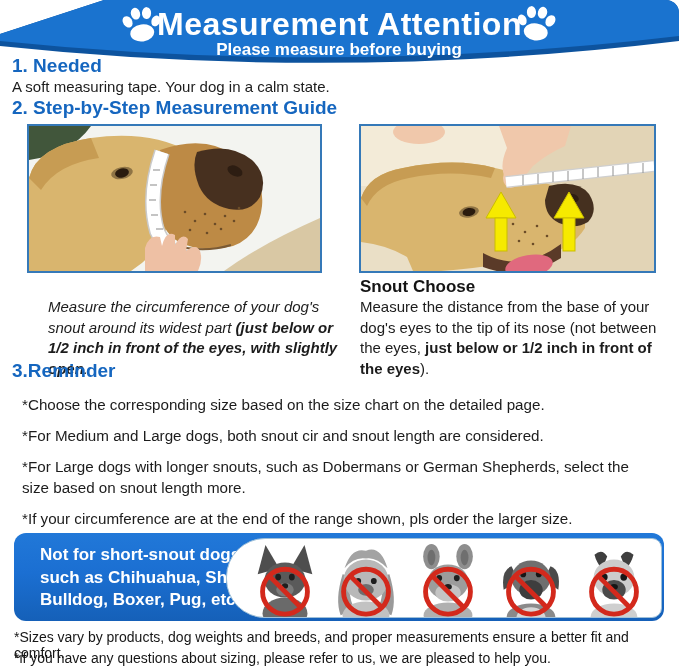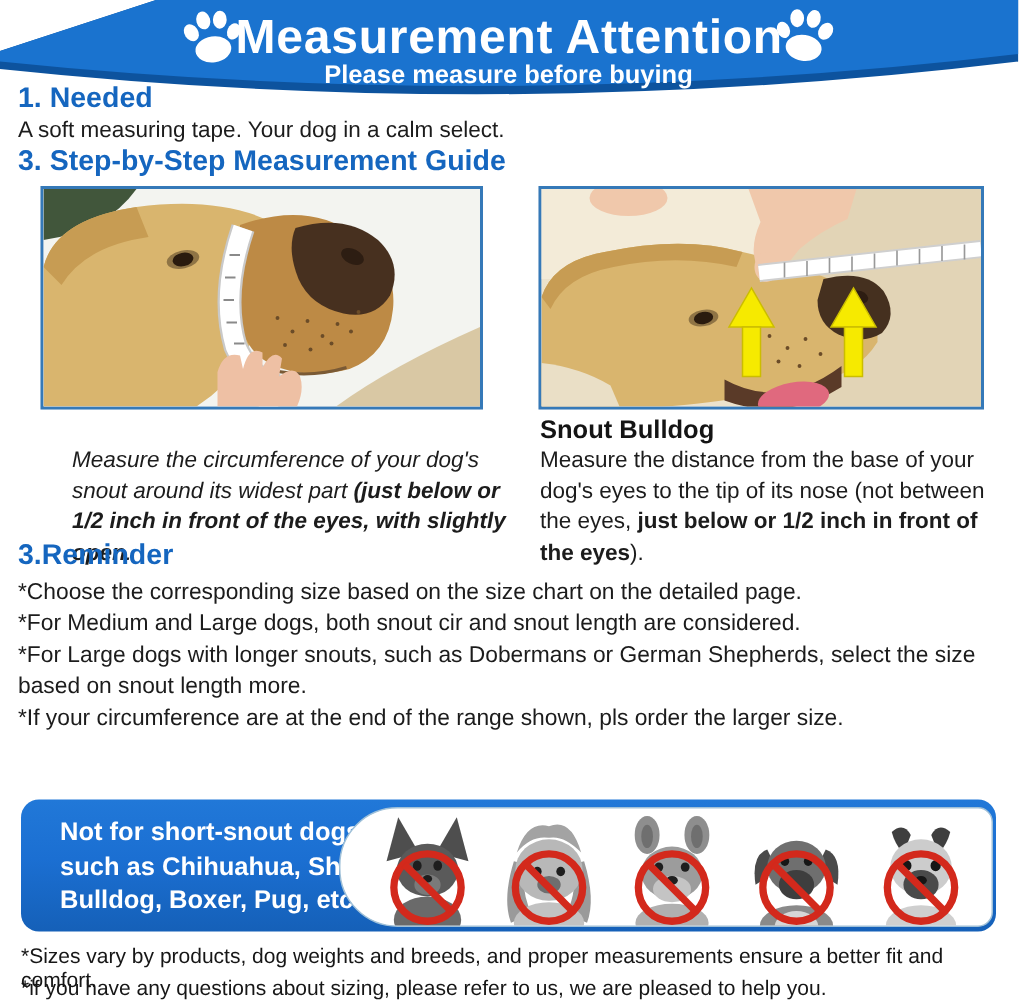--- a/index.html
+++ b/index.html
@@ -1,18 +1,18 @@
 <!DOCTYPE html>
 <html><head>
 <meta charset="utf-8">
 <style>
   html,body{margin:0;padding:0;background:#ffffff;}
   .canvas{
     position:relative;width:679px;height:667px;overflow:hidden;background:#ffffff;
-    font-family:"Liberation Sans",sans-serif;color:#1c1c1c;
+    font-family:"Liberation Sans",sans-serif;color:#1c1c1c;border-radius:13px;
   }
   
   .header-svg{position:absolute;left:0;top:0;}
   .hdr-title{
     position:absolute;left:0;top:6px;width:679px;text-align:center;
     color:#ffffff;font-size:32px;font-weight:800;letter-spacing:.5px;
   }
   .hdr-sub{
     position:absolute;left:0;top:40px;width:678px;text-align:center;
     color:#ffffff;font-size:17px;font-weight:700;
@@ -30,21 +30,21 @@
   .fig-right{left:359px;top:124px;width:293px;}
   .cap{position:absolute;top:277px;font-size:17px;font-weight:800;color:#141414;}
   .cap-left{left:40px;}
   .cap-right{left:360px;}
   .desc{position:absolute;top:297px;font-size:15px;line-height:20.5px;color:#1c1c1c;}
   .desc-left{left:48px;width:297px;font-style:italic;}
   .desc-right{left:360px;width:306px;}
   .desc b{font-weight:800;}
   
   .reminder{position:absolute;left:12px;top:384px;width:658px;font-size:15.2px;line-height:21px;}
-  .reminder p{margin:0;}
+  .reminder p{margin:10px;}
   
   .notice{
     position:absolute;left:14px;top:533px;width:650px;height:88px;border-radius:12px;
     background:linear-gradient(180deg,#2178d8 0%,#1b6fd2 45%,#1560b8 100%);
   }
   .notice-text{position:absolute;left:26px;top:11px;color:#ffffff;font-size:17px;font-weight:800;line-height:22.5px;}
   .notice-panel{
     position:absolute;left:212px;top:5px;width:434px;height:78px;background:#ffffff;
     border:1px solid #9fc0d8;border-radius:39px 10px 10px 39px;overflow:hidden;
   }
@@ -80,23 +80,23 @@
       <ellipse cx="28" cy="9" rx="4.6" ry="6" transform="rotate(10 28 9)"></ellipse>
       <ellipse cx="36" cy="18" rx="4.2" ry="5.6" transform="rotate(30 36 18)"></ellipse>
       <ellipse cx="21" cy="28" rx="12" ry="8.6"></ellipse>
     </g>
   </svg>
 
   <div class="hdr-title">Measurement Attention</div>
   <div class="hdr-sub">Please measure before buying</div>
 
   <div class="h-blue h1">1. Needed</div>
-  <div class="body1">A soft measuring tape. Your dog in a calm select.</div>
-
-  <div class="h-blue h2">3. Step-by-Step Measurement Guide</div>
+  <div class="body1">A soft measuring tape. Your dog in a calm state.</div>
+
+  <div class="h-blue h2">2. Step-by-Step Measurement Guide</div>
 
   <div class="fig fig-left">
     <svg width="291" height="145" viewBox="0 0 291 145">
       <rect width="291" height="145" fill="#f3f4f0"></rect>
       <path d="M195,145 L291,145 L291,92 Q232,118 195,145 Z" fill="#d9c8a4"></path>
       <path d="M0,0 L62,0 Q42,28 0,34 Z" fill="#41563b"></path>
 
       <path d="M0,145 L0,52 Q8,20 62,12 Q122,4 160,26 Q176,35 179,46 L179,58 Q152,62 141,78 L136,112 Q122,132 102,145 Z" fill="#d9b56e"></path>
       <path d="M0,52 Q8,20 62,12 L70,32 Q28,38 12,64 Z" fill="#c79c53"></path>
 
@@ -191,21 +191,21 @@
       </g>
       <g fill="#f6ea00" stroke="#cbbd00" stroke-width="1">
         <polygon points="193,92 223,92 208,66"></polygon>
           <rect x="202" y="92" width="12" height="33"></rect>
       </g>
     </svg>
   </div>
 
   <div class="desc desc-left"><span>Measure the circumference of your dog's snout around its widest part </span><b>(just below or 1/2 inch in front of the eyes, with slightly open</b><span>.</span></div>
 
-  <div class="cap cap-right">Snout Bulldog</div>
+  <div class="cap cap-right">Snout Choose</div>
   <div class="desc desc-right"><span>Measure the distance from the base of your dog's eyes to the tip of its nose (not between the eyes, </span><b>just below or 1/2 inch in front of the eyes</b><span>).</span></div>
 
   <div class="h-blue h3">3.Reminder</div>
   <div class="reminder">
     <p>*Choose the corresponding size based on the size chart on the detailed page.</p>
     <p>*For Medium and Large dogs, both snout cir and snout length are considered.</p>
     <p>*For Large dogs with longer snouts, such as Dobermans or German Shepherds, select the size based on snout length more.</p>
     <p>*If your circumference are at the end of the range shown, pls order the larger size.</p>
   </div>
 

